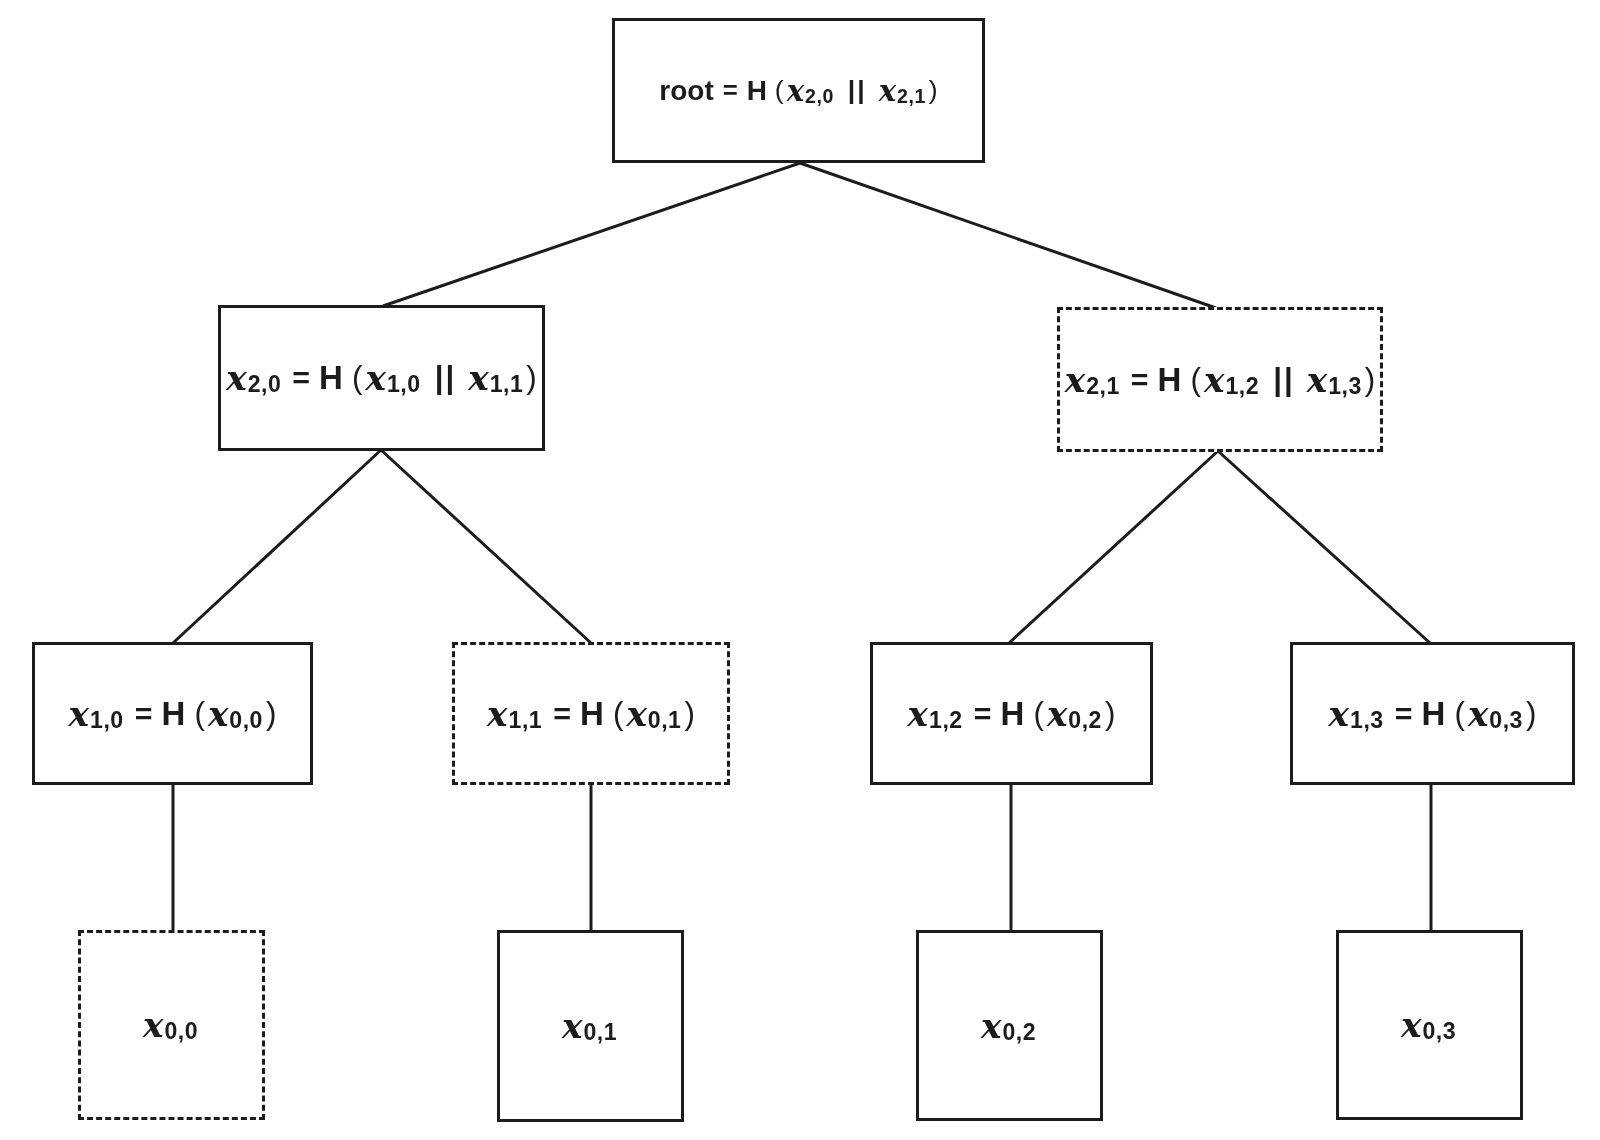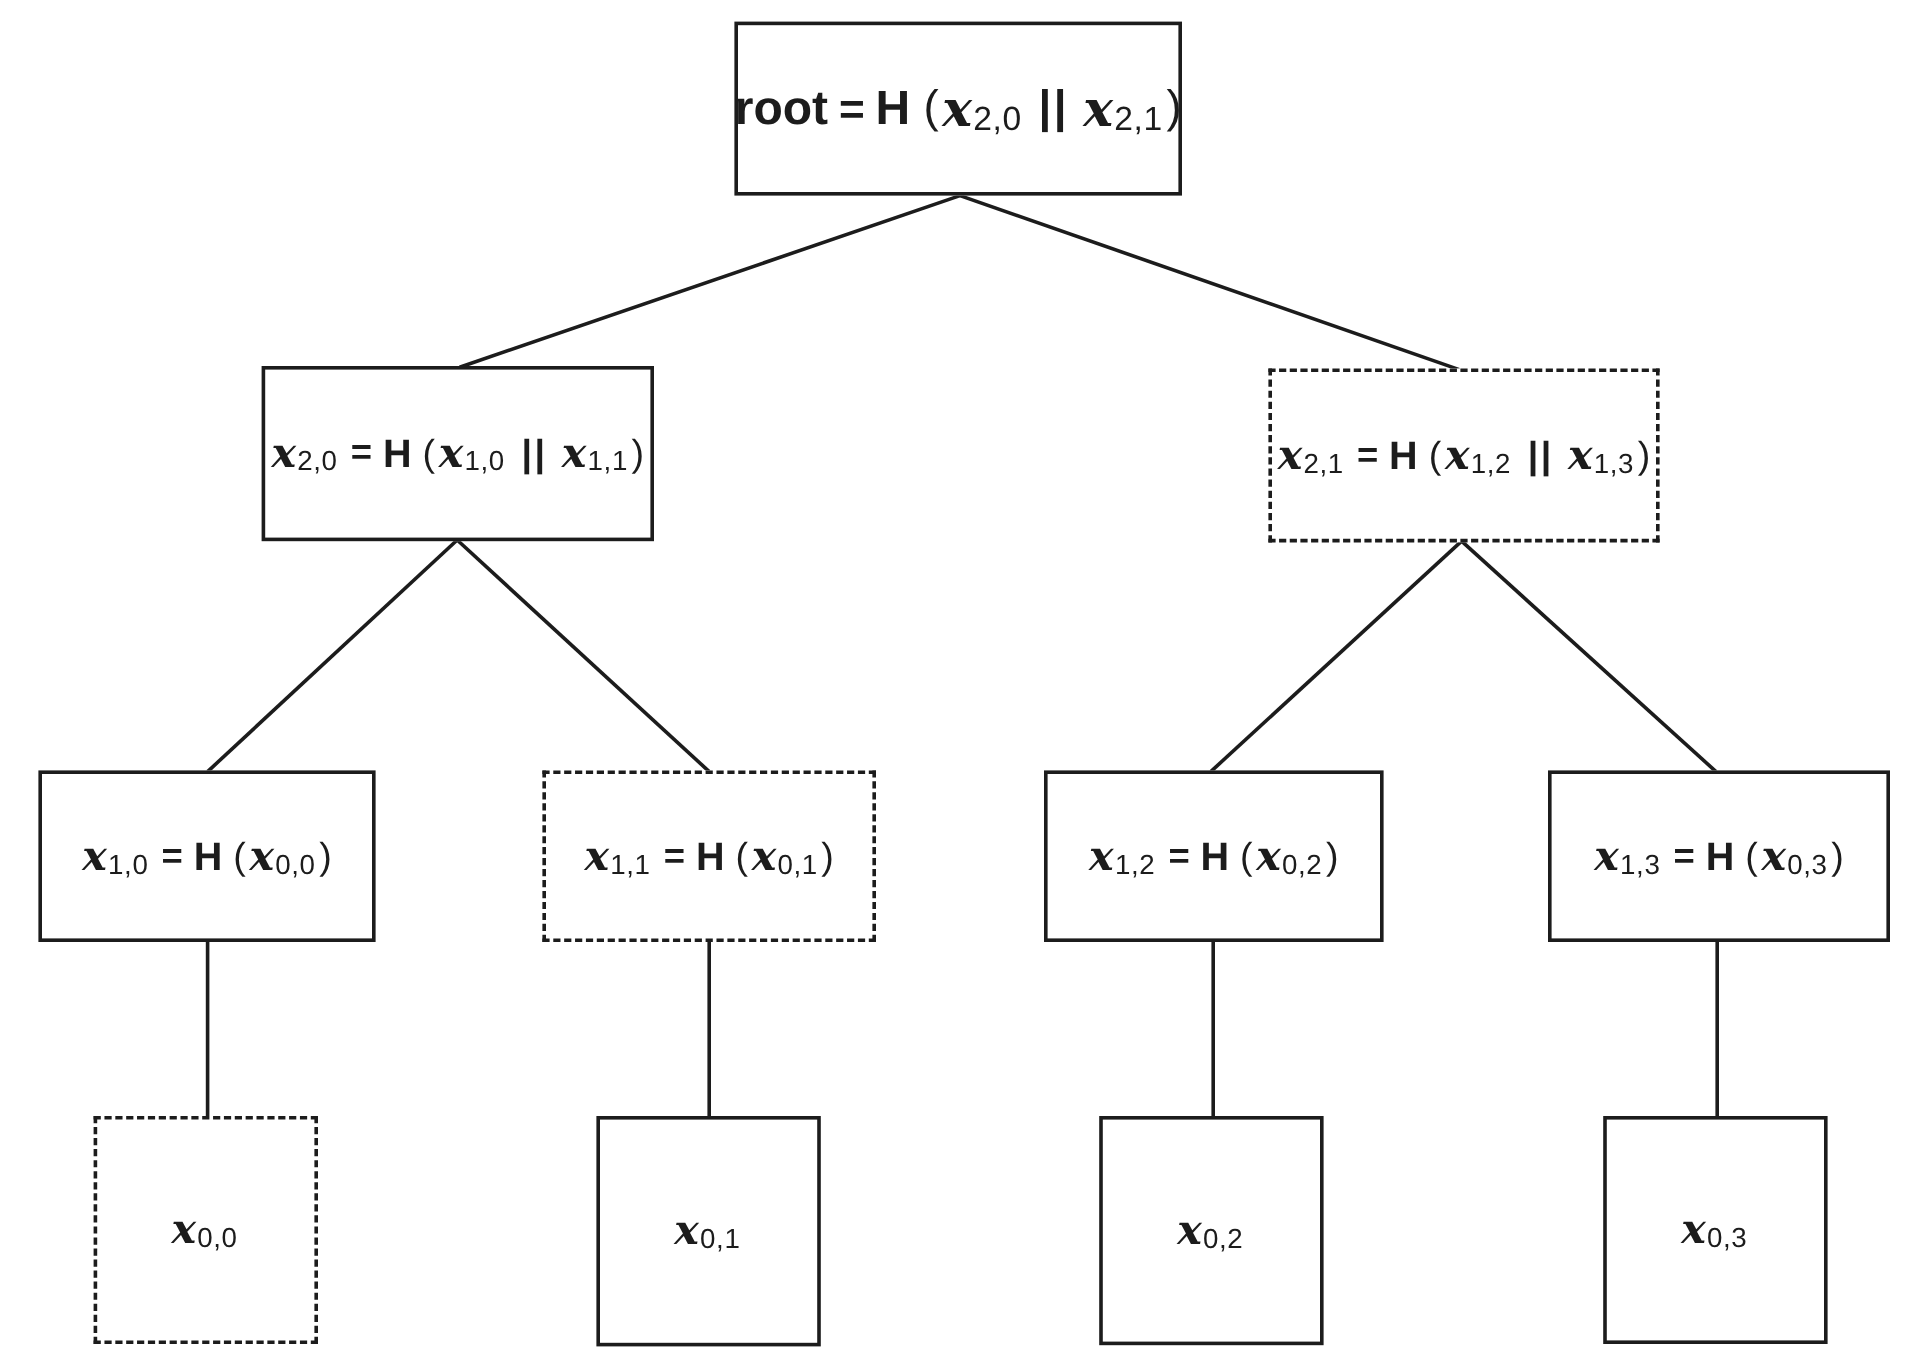--- a/index.html
+++ b/index.html
@@ -30,26 +30,26 @@
     position: absolute;
     background: var(--bg);
     border: 3px solid var(--ink);
     display: flex;
     align-items: center;
     justify-content: center;
     white-space: nowrap;
     font-size: 33px;
   }
   .node[data-border="dashed"] { border-style: dashed; }
-  .node.root { font-size: 40px; }
+  .node.root { font-size: 28px; }
   
   .kw  { font-family: "Liberation Sans", sans-serif; font-weight: 700; }
   .eq  { font-family: "Liberation Sans", sans-serif; font-weight: 700; margin: 0 9px; font-size: 0.92em; }
   .vx  { font-family: "DejaVu Serif", serif; font-style: italic; font-weight: 700; font-size: 1.04em; }
-  .ss  { font-family: "Liberation Sans", sans-serif; font-weight: 400; font-size: 0.7em; position: relative; top: 0.30em; margin: 0 2px 0 1px; letter-spacing: 0.5px; }
+  .ss  { font-family: "Liberation Sans", sans-serif; font-weight: 700; font-size: 0.7em; position: relative; top: 0.30em; margin: 0 2px 0 1px; letter-spacing: 0.5px; }
   .paren { font-family: "Liberation Sans", sans-serif; font-weight: 400; font-size: 0.95em; }
   .open { margin-right: 3px; }
   .close { margin-left: 1px; }
   .sep { font-family: "Liberation Sans", sans-serif; font-weight: 700; margin: 0 12px; font-size: 0.95em; letter-spacing: 2px; }
   
   #n-root { left: 612px; top: 18px;  width: 373px; height: 145px; }
   #n-x2-0 { left: 218px; top: 305px; width: 327px; height: 146px; }
   #n-x2-1 { left: 1057px; top: 307px; width: 326px; height: 145px; }
   #n-x1-0 { left: 32px;  top: 642px; width: 281px; height: 143px; }
   #n-x1-1 { left: 452px; top: 642px; width: 278px; height: 143px; }

